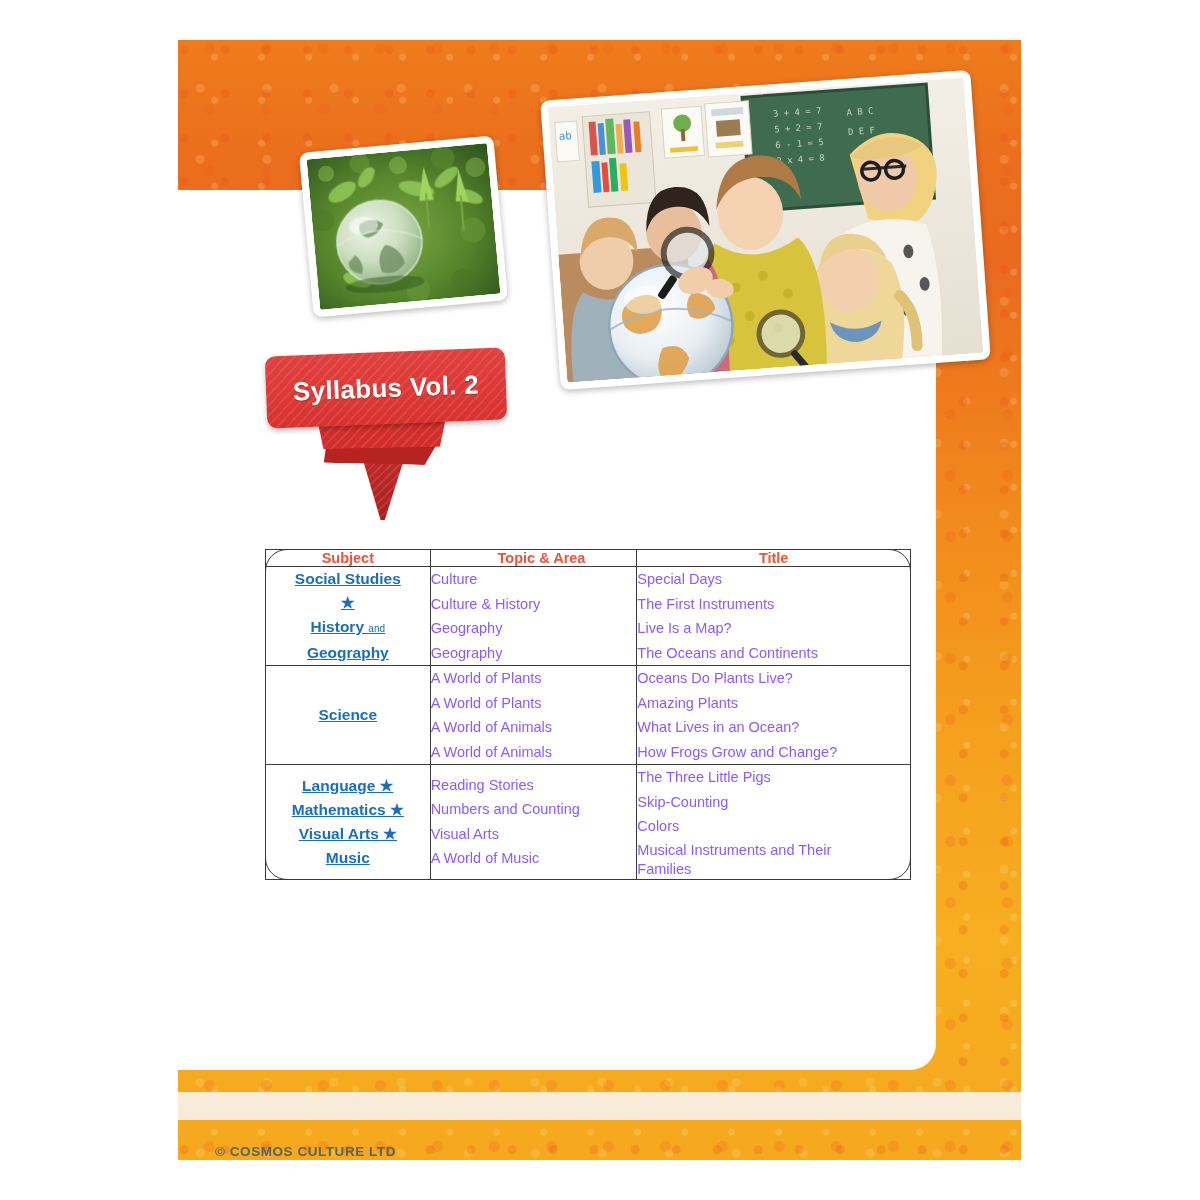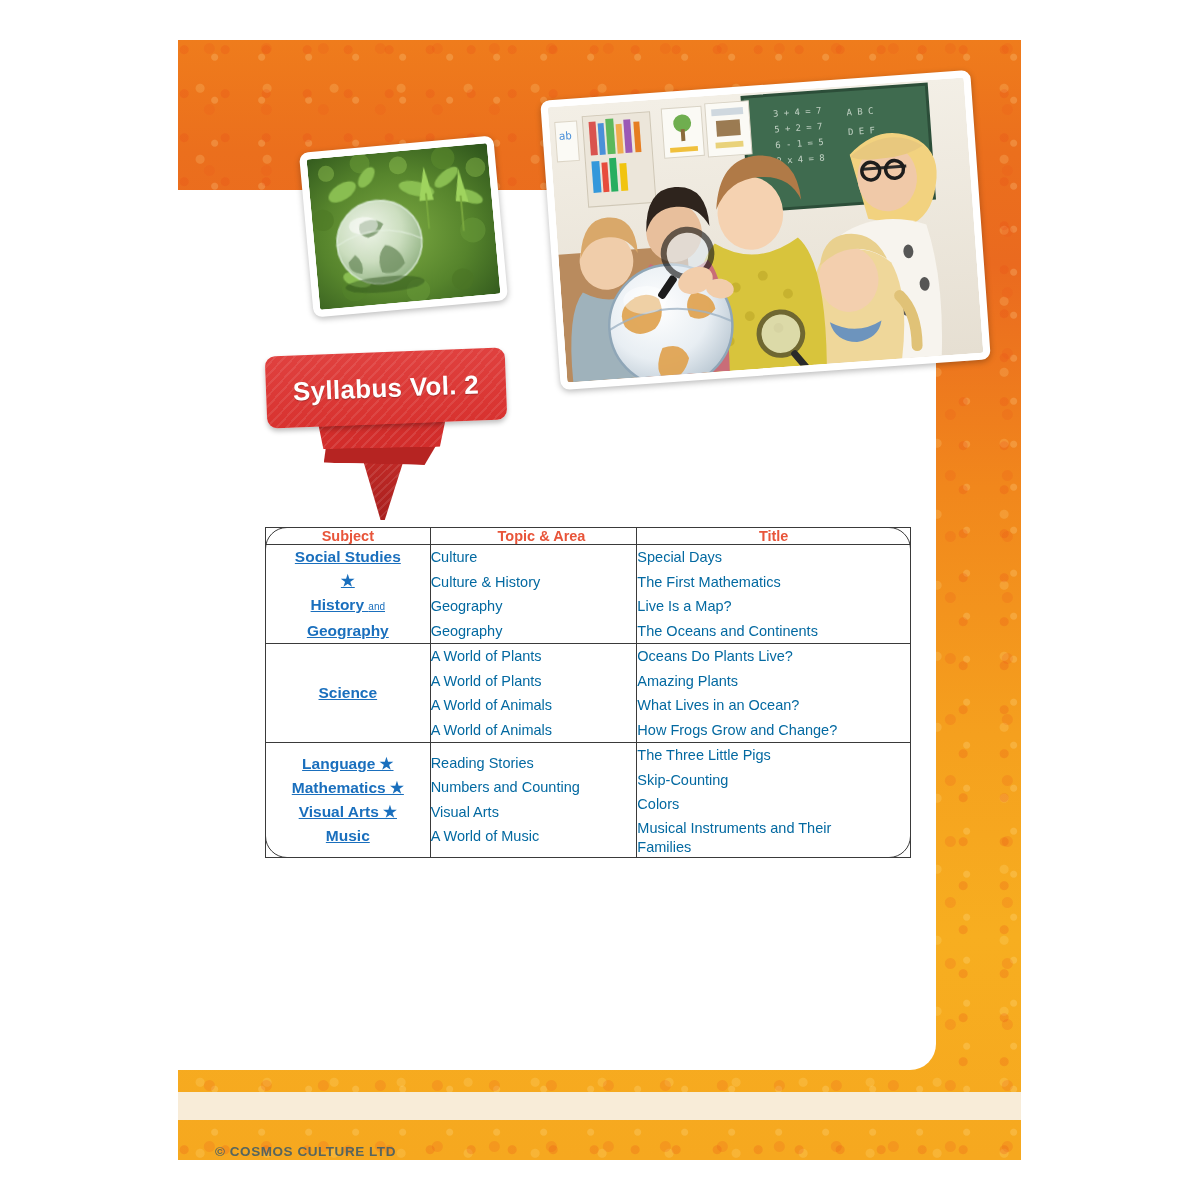--- a/index.html
+++ b/index.html
@@ -59,30 +59,30 @@
   .rb-mid{left:52px;top:68px;width:128px;height:28px;background:#d22d2b;transform:rotate(-1.2deg);
     clip-path:polygon(0 0,100% 0,95% 100%,4% 100%);}
   .rb-mid .hatch{position:absolute;inset:0;background:repeating-linear-gradient(135deg, rgba(255,255,255,.10) 0 2px, transparent 2px 7px);}
   .rb-mid2{left:58px;top:92px;width:112px;height:20px;background:#b62422;transform:rotate(1.4deg);
     clip-path:polygon(2% 0,100% 0,90% 100%,0 100%);}
   .rb-tail{left:96px;top:106px;width:42px;height:62px;background:linear-gradient(180deg,#c12a27,#a81f1d);
     clip-path:polygon(0 0,100% 0,55% 100%,45% 100%);transform:rotate(.6deg);}
   .rb-tail .hatch{position:absolute;inset:0;background:repeating-linear-gradient(135deg, rgba(255,255,255,.10) 0 2px, transparent 2px 6px);}
 
   
-  .tbl{position:absolute;left:87px;top:487px;width:646px;border-radius:22px;}
+  .tbl{position:absolute;left:87px;top:509px;width:646px;border-radius:22px;}
   table.syl{border-collapse:collapse;width:646px;background:transparent;}
   table.syl td,table.syl th{border:1.6px solid #3a3a3a;padding:0;vertical-align:middle;background:transparent;}
   .th-cell{text-align:center;color:#e8553a;font-weight:bold;font-size:14.5px;padding:7px 0 9px;}
   .c-subject{width:169px;text-align:center;padding:14px 6px;}
   .c-topic{width:200px;padding:14px 0 14px 22px;}
   .c-title{width:277px;padding:14px 0 14px 22px;}
   .subj{color:#1a6fbd;font-weight:bold;font-size:15.5px;line-height:24px;text-decoration:underline;}
   .subj .and{font-weight:normal;font-size:10px;}
-  .cellline{font-size:14.5px;color:#0369a1;line-height:24.5px;}
+  .cellline{font-size:14.5px;color:#8b5cf6;line-height:24.5px;}
   .cellline.wrap{line-height:19px;padding-top:2px;}
 
   
   .tbl-round{position:absolute;left:0;top:0;width:646px;height:100%;pointer-events:none;
     border:1.6px solid #3a3a3a;border-radius:22px;box-sizing:border-box;}
 </style>
 </head>
 <body>
 
 <div class="page">
@@ -312,21 +312,21 @@
             <div class="subj">Geography</div>
           </td>
           <td class="c-topic">
             <div class="cellline">Culture</div>
             <div class="cellline">Culture &amp; History</div>
             <div class="cellline">Geography</div>
             <div class="cellline">Geography</div>
           </td>
           <td class="c-title">
             <div class="cellline">Special Days</div>
-            <div class="cellline">The First Mathematics</div>
+            <div class="cellline">The First Instruments</div>
             <div class="cellline">Live Is a Map?</div>
             <div class="cellline">The Oceans and Continents</div>
           </td>
         </tr>
 
         <tr>
           <td class="c-subject">
             <div class="subj">Science</div>
           </td>
           <td class="c-topic">

